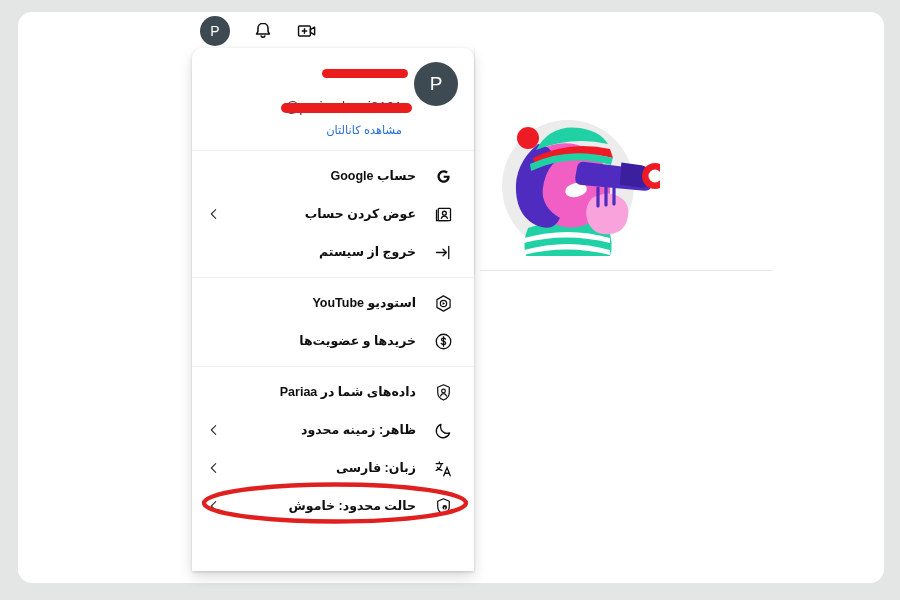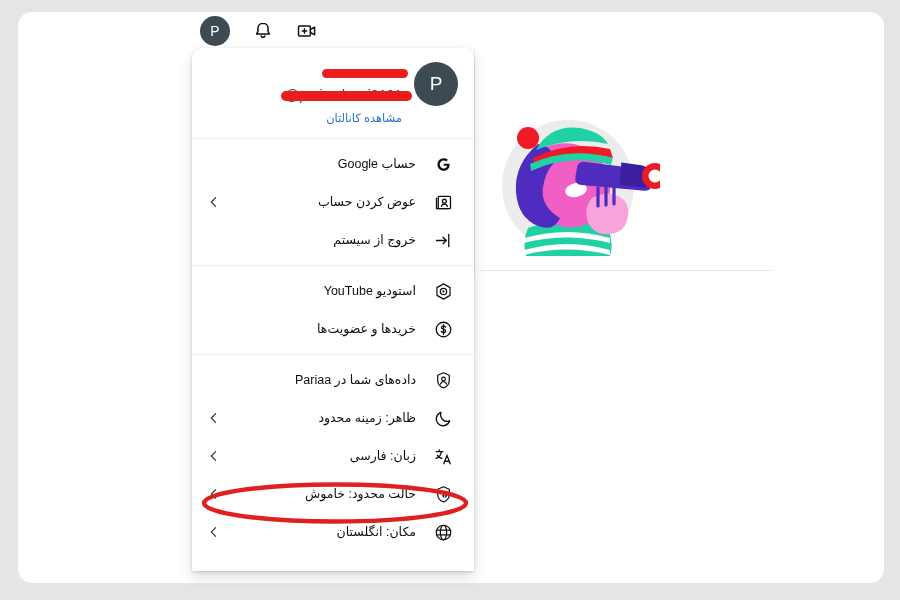--- a/index.html
+++ b/index.html
@@ -77,33 +77,33 @@
   .redacted {
     position: relative; display: inline-block;
     color: #0f0f0f; font-size: 13px; line-height: 17px;
     white-space: nowrap; direction: ltr;
   }
   .redacted::after {
     content: ""; position: absolute; left: -6px; right: -6px;
     top: 50%; height: 9px; margin-top: -5px;
     background: #ea1c1c; border-radius: 6px;
   }
-  .redacted.handle { font-size: 14px; line-height: 19px; margin-top: 4px; color:#3b3b6b; }
+  .redacted.handle { font-size: 14px; line-height: 19px; margin-top: 16px; color:#3b3b6b; }
   .redacted.handle::after { height: 10px; left: -4px; right: -10px; }
   #view-channel-link {
     display: block; margin-top: 6px;
     color: #2b6fd4; font-size: 11.5px; line-height: 15px;
     text-decoration: none; cursor: pointer; text-align: right;
   }
 
   
   .menu-item {
     display: flex; align-items: center;
     height: 38px; padding: 0 18px 0 14px;
-    cursor: pointer; position: relative;
+    cursor: pointer; position: relative; font-weight: bold;
   }
   .mi-icon { flex: 0 0 26px; width: 26px; height: 22px; display:flex; align-items:center; justify-content:center; }
   .mi-icon svg { width: 21px; height: 21px; display:block; }
   .mi-label {
     flex: 1 1 auto; padding-right: 14px; text-align: right;
     font-size: 12.5px; color: #0f0f0f; line-height: 16px;
     white-space: nowrap; overflow: hidden; text-overflow: ellipsis;
   }
   .mi-chevron { flex: 0 0 16px; width: 16px; height: 16px; opacity: .85; }
   .mi-chevron svg { width: 16px; height: 16px; display:block; }
@@ -320,35 +320,20 @@
             <path d="M13.4 13v2.3" stroke="#ffffff" stroke-width="1.1" stroke-linecap="round"></path>
           </svg>
         </span>
         <span class="mi-label">حالت محدود: خاموش</span>
         <span class="mi-chevron">
           <svg viewBox="0 0 24 24" fill="none" stroke="#0f0f0f" stroke-width="1.7" stroke-linecap="round" stroke-linejoin="round">
               <path d="M14.5 5.5 8 12l6.5 6.5"></path>
             </svg>
         </span>
       </div>
-      <div class="menu-item">
-        <span class="mi-icon">
-          <svg viewBox="0 0 24 24" fill="none" stroke="#0f0f0f" stroke-width="1.4">
-            <circle cx="12" cy="12" r="8.3"></circle>
-            <ellipse cx="12" cy="12" rx="3.6" ry="8.3"></ellipse>
-            <path d="M3.9 9.4h16.2M3.9 14.6h16.2"></path>
-          </svg>
-        </span>
-        <span class="mi-label">مکان: انگلستان</span>
-        <span class="mi-chevron">
-          <svg viewBox="0 0 24 24" fill="none" stroke="#0f0f0f" stroke-width="1.7" stroke-linecap="round" stroke-linejoin="round">
-              <path d="M14.5 5.5 8 12l6.5 6.5"></path>
-            </svg>
-        </span>
-      </div>
     </div>
   </div>
 
   <svg id="annotation-ellipse" viewBox="0 0 270 42">
     <ellipse cx="135" cy="21" rx="131" ry="18.5" fill="none" stroke="#e01f1f" stroke-width="4.4"></ellipse>
   </svg>
 
 </div>
 
 </body></html>

